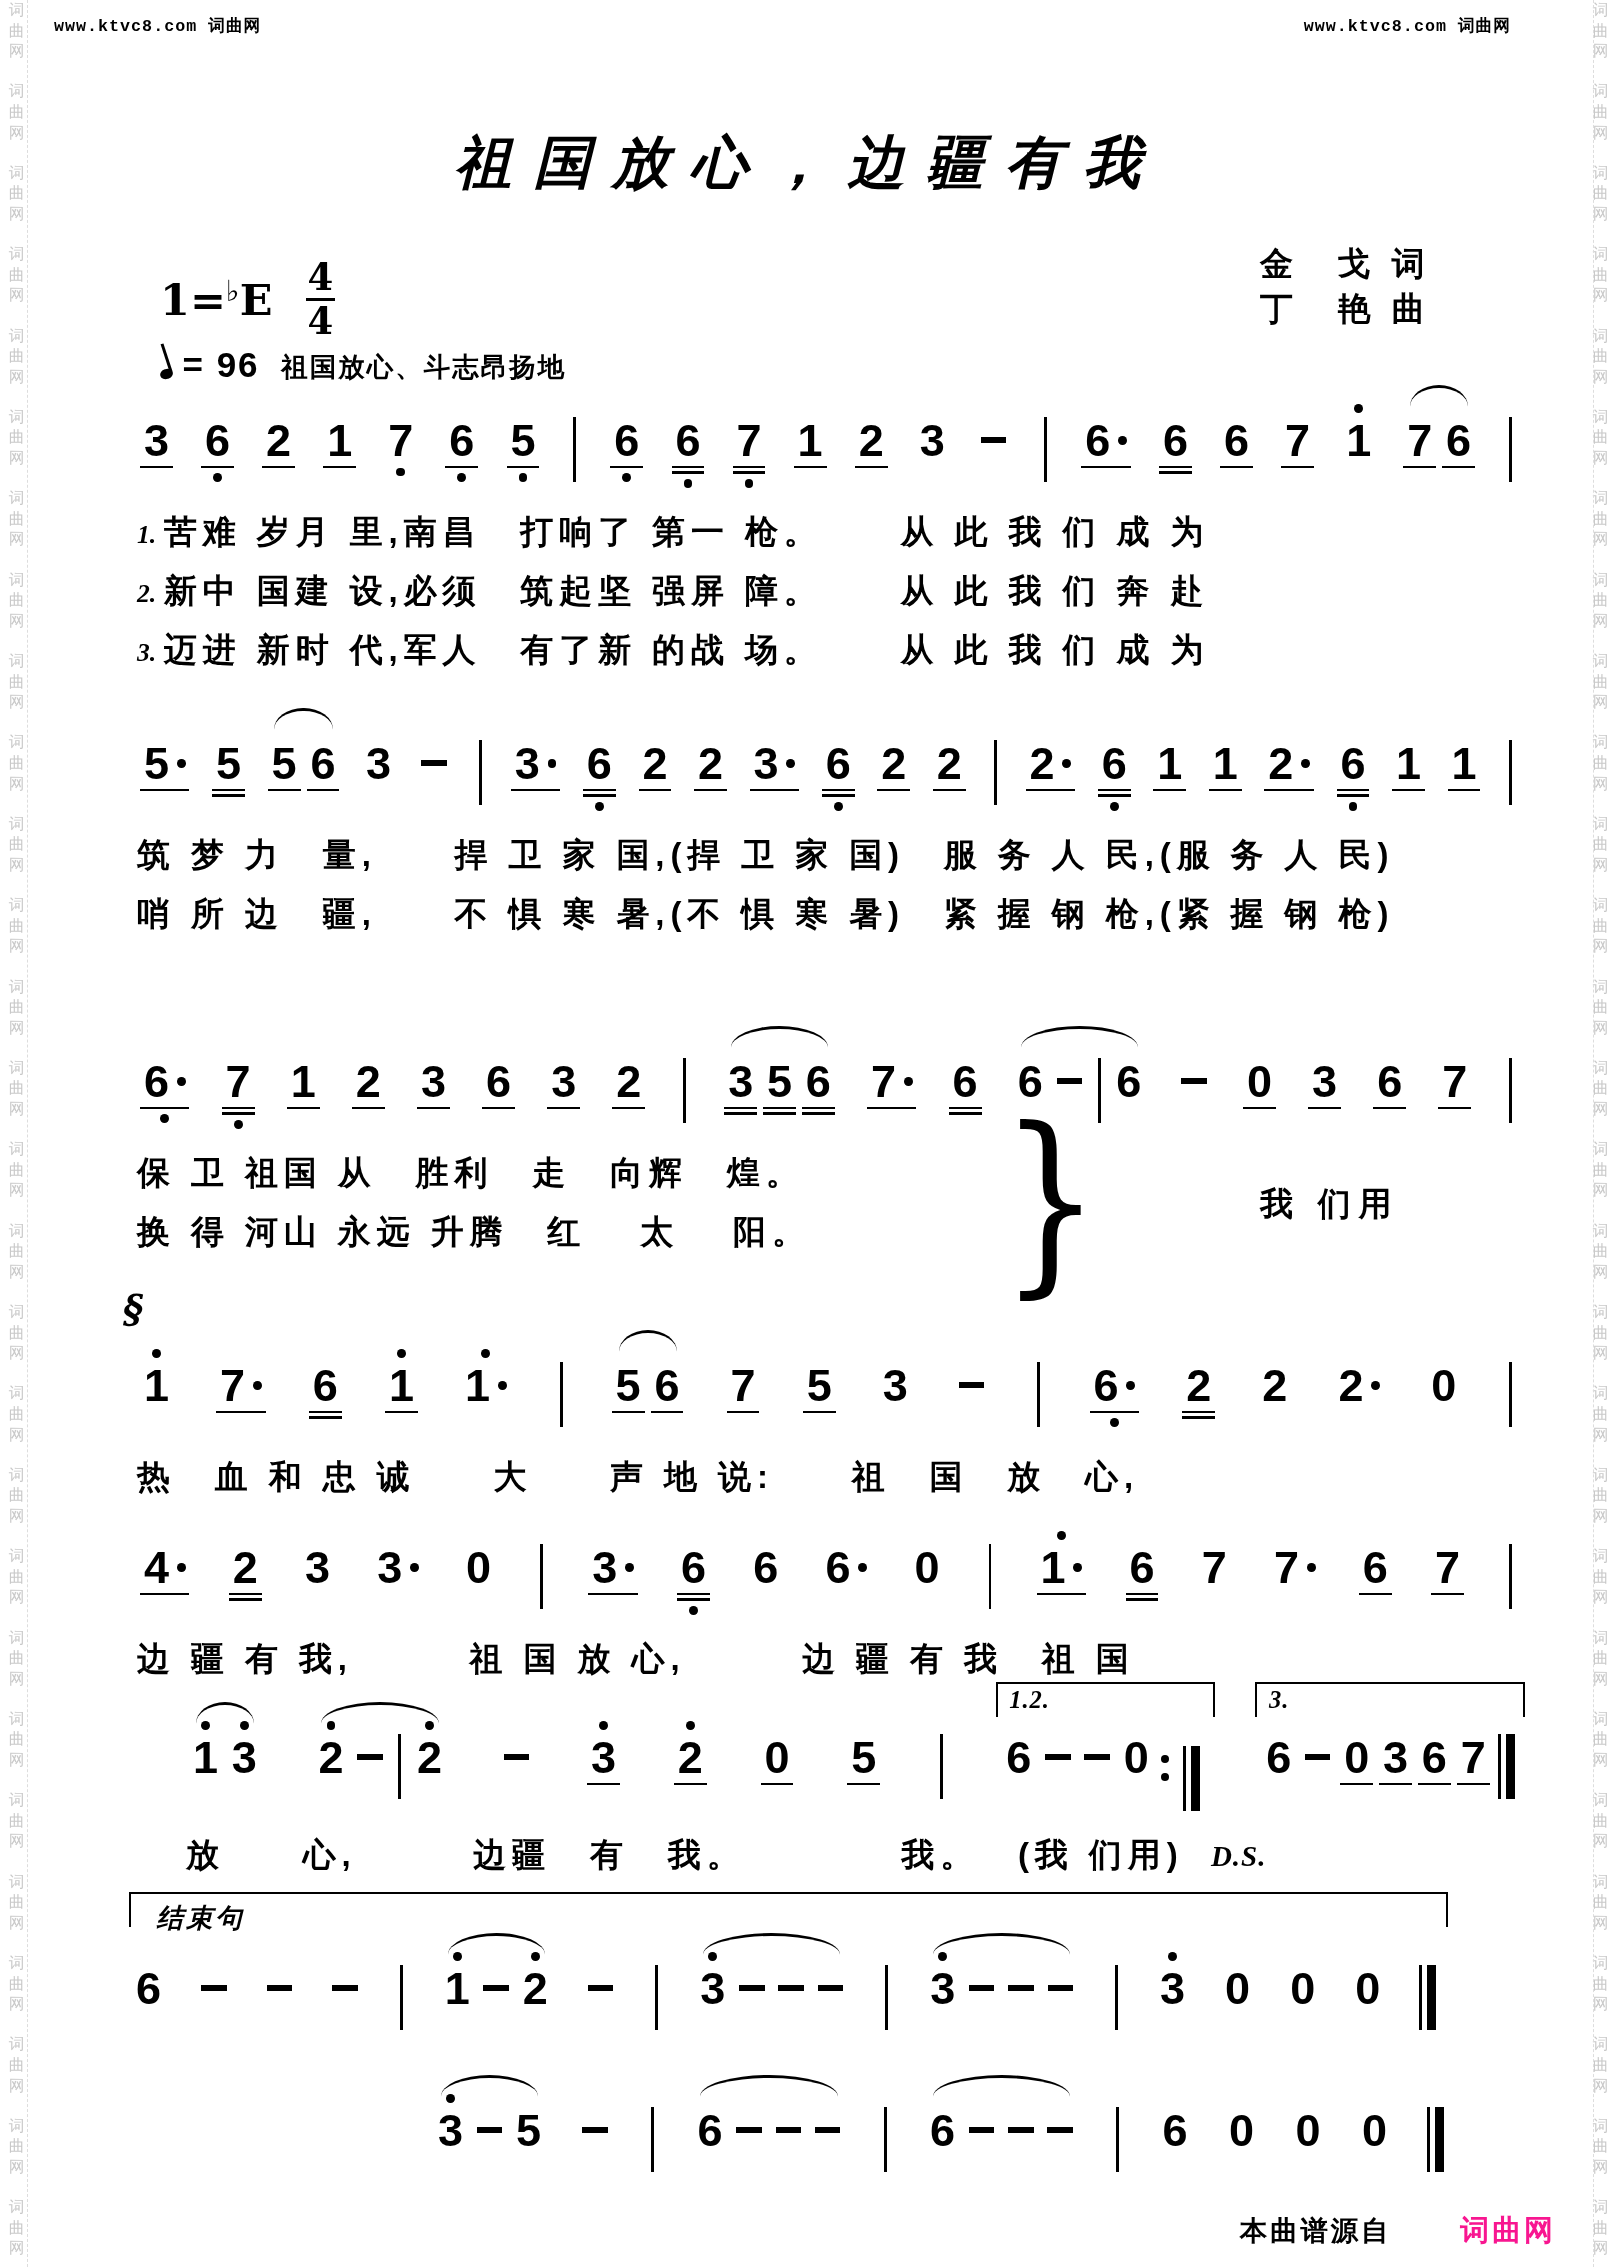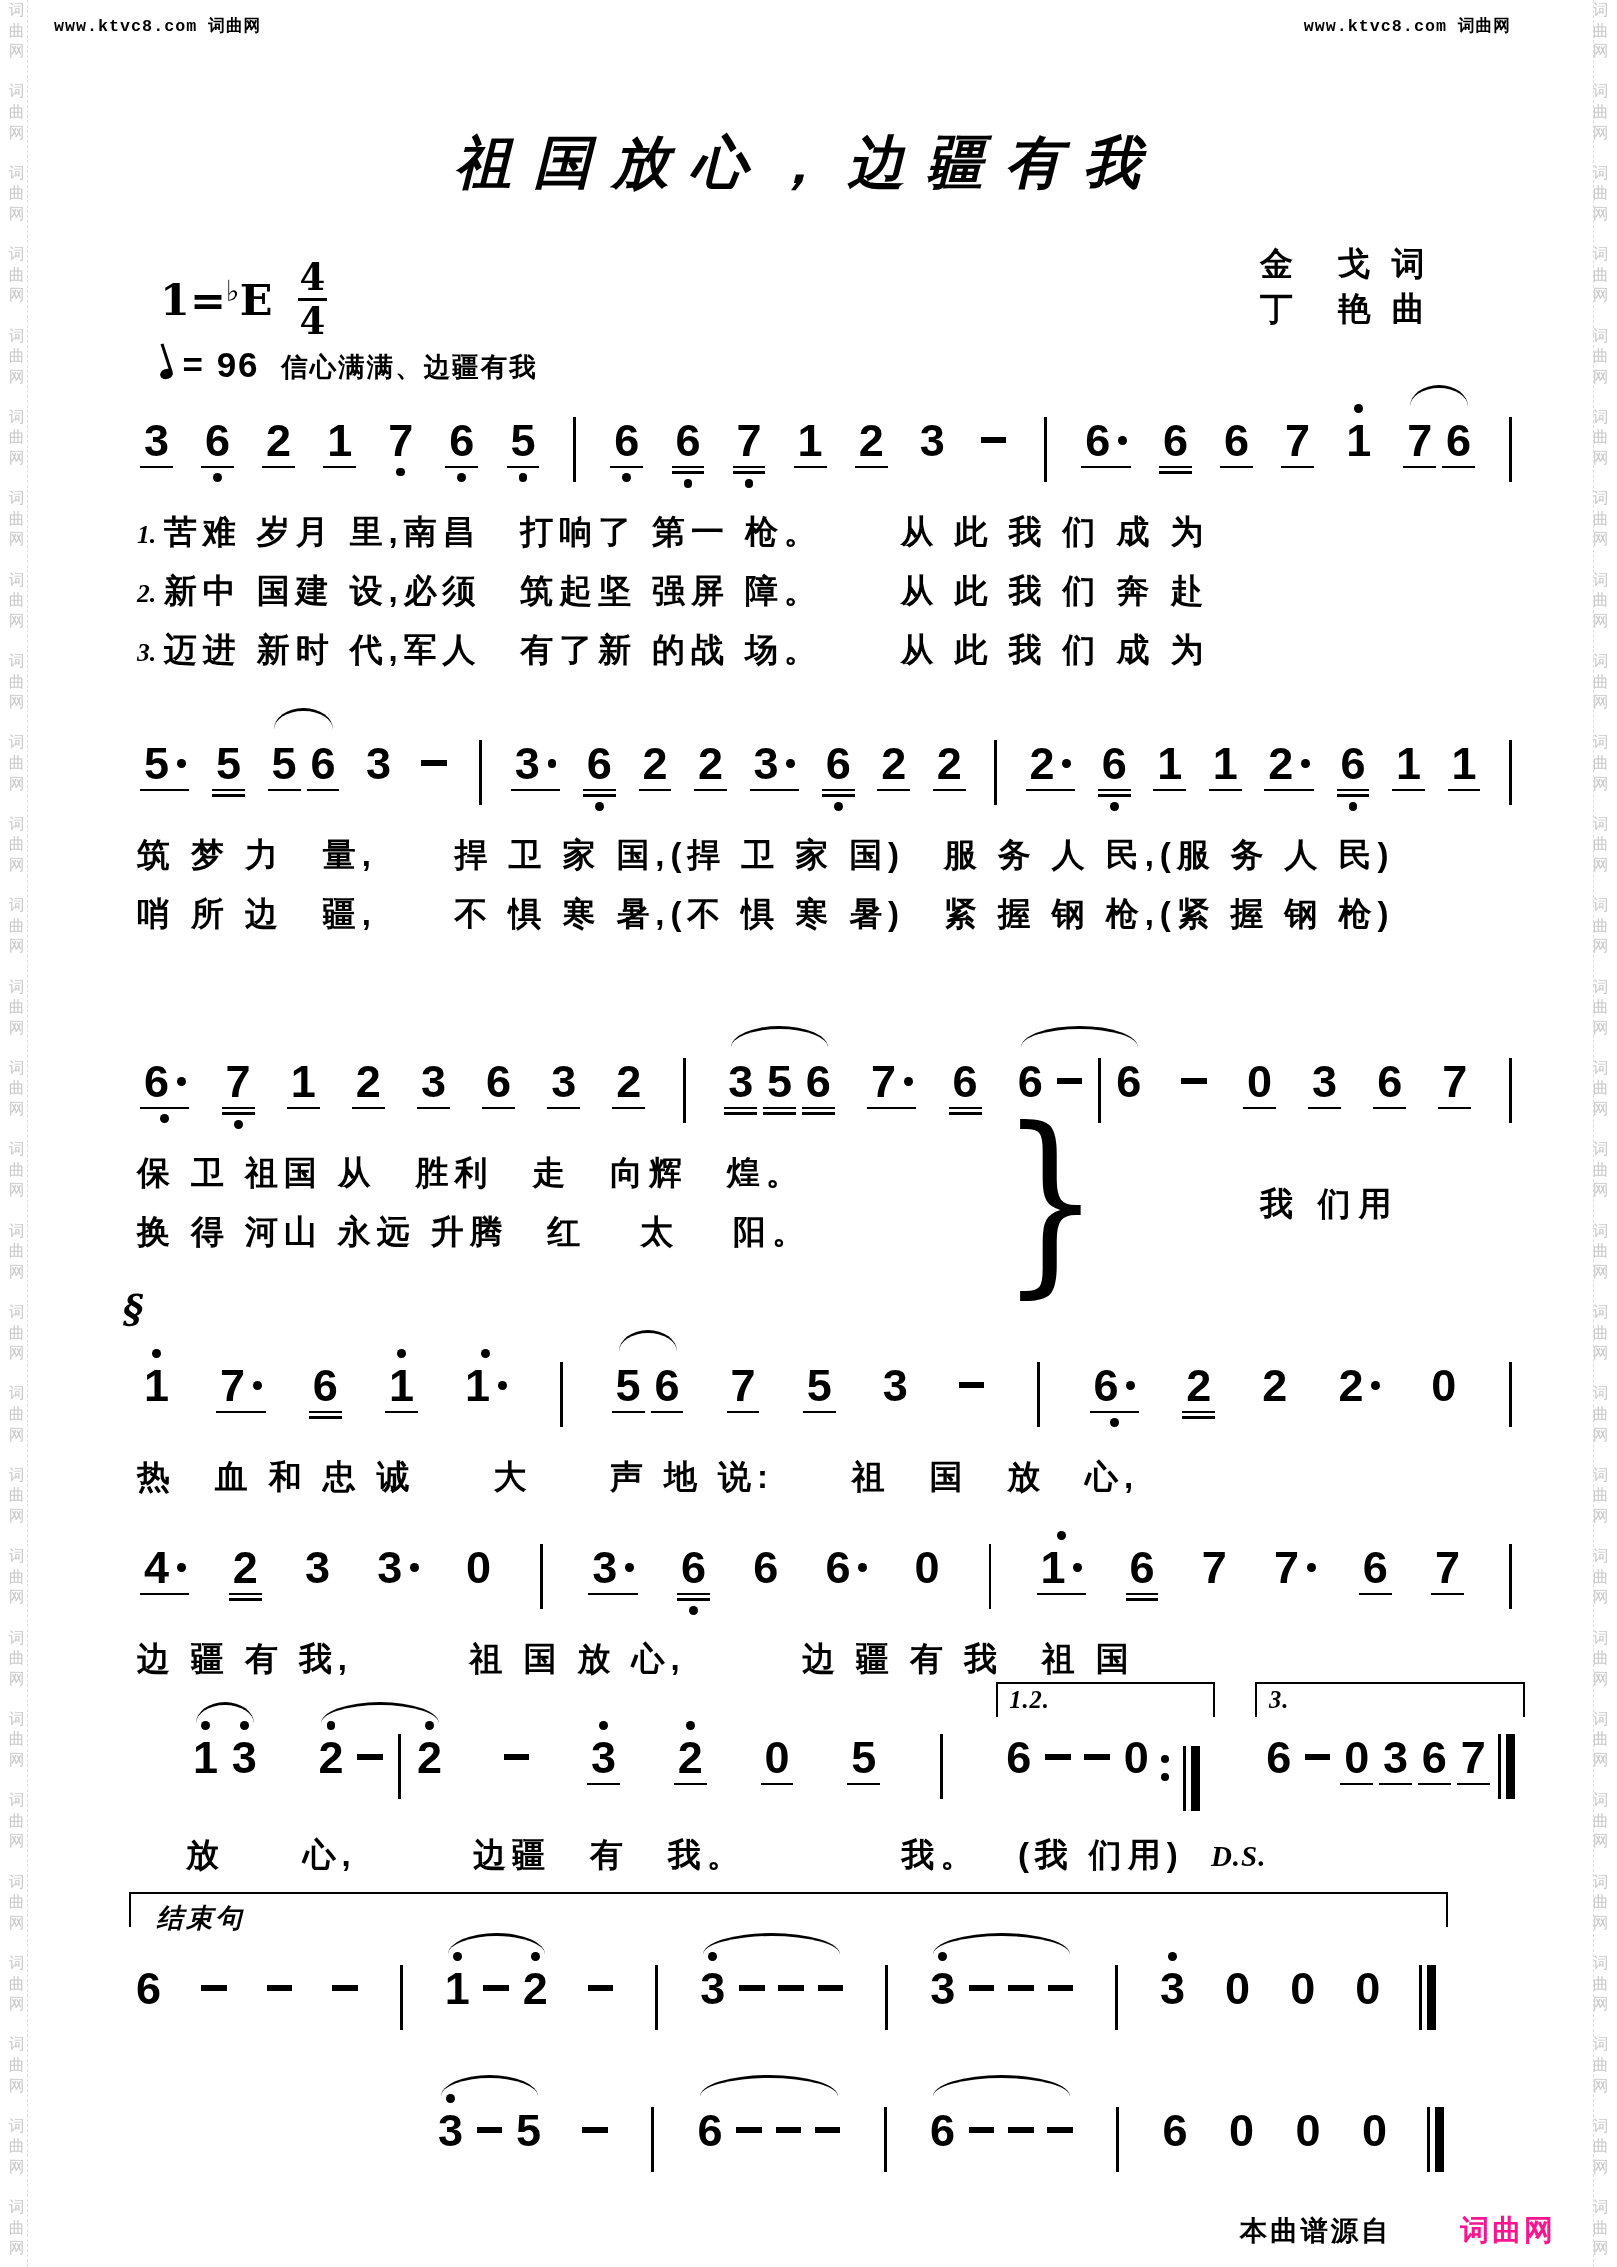--- a/index.html
+++ b/index.html
@@ -18,21 +18,21 @@
 
   
   .sitehdr{position:absolute;top:13.7px;font:bold 16.7px "Liberation Mono",monospace;letter-spacing:1px;}
   .sitehdr.l{left:54px;}
   .sitehdr.r{right:106px;}
 
   .title{position:absolute;top:125px;left:0;right:0;text-align:center;
          font:bold 57px "DejaVu Serif",serif;letter-spacing:21.6px;font-style:italic;}
 
   
-  .keyrow{position:absolute;left:160px;top:259px;display:flex;align-items:center;}
+  .keyrow{position:absolute;left:160px;top:259px;display:flex;align-items:center;gap:8px;}
   .keysig{font:bold 43px "DejaVu Serif",serif;}
   .flat{font-size:29px;vertical-align:13.7px;}
   .timefrac{display:inline-flex;flex-direction:column;align-items:center;margin-left:25.5px;
             font:bold 37px "DejaVu Serif",serif;line-height:1.0;}
   .timefrac i{width:29px;height:2.9px;background:#000;margin:2px 0;}
   .temporow{position:absolute;left:160px;top:345px;display:flex;align-items:center;}
   .qnote{width:12.7px;height:9.8px;background:#000;border-radius:50%;transform:rotate(-18deg);
          position:relative;margin-right:9.8px;margin-top:17.6px;}
   .qnote::after{content:"";position:absolute;right:0px;top:-25.5px;width:2.9px;height:29px;background:#000;}
   .tempoeq{font:bold 35px "Liberation Sans",sans-serif;letter-spacing:2px;}
@@ -164,21 +164,21 @@
   <span class="keysig"><span>1=</span><span class="flat">♭</span><span>E</span></span>
   <span class="timefrac">
     <span>4</span>
     <i></i>
     <span>4</span>
   </span>
 </div>
 <div class="temporow">
   <span class="qnote"></span>
   <span class="tempoeq">= 96</span>
-  <span class="tempotxt">信心满满、边疆有我</span>
+  <span class="tempotxt">祖国放心、斗志昂扬地</span>
 </div>
 
 <div class="authors"><span>金　戈 词</span><br><span>丁　艳 曲</span></div>
 
 <div id="score">
     <div class="sys" style="top: 404px; left: 137px; width: 1384px;">
       <div class="mline">
         <span class="tok">
           <i class="oa"></i>
           <span class="body">

